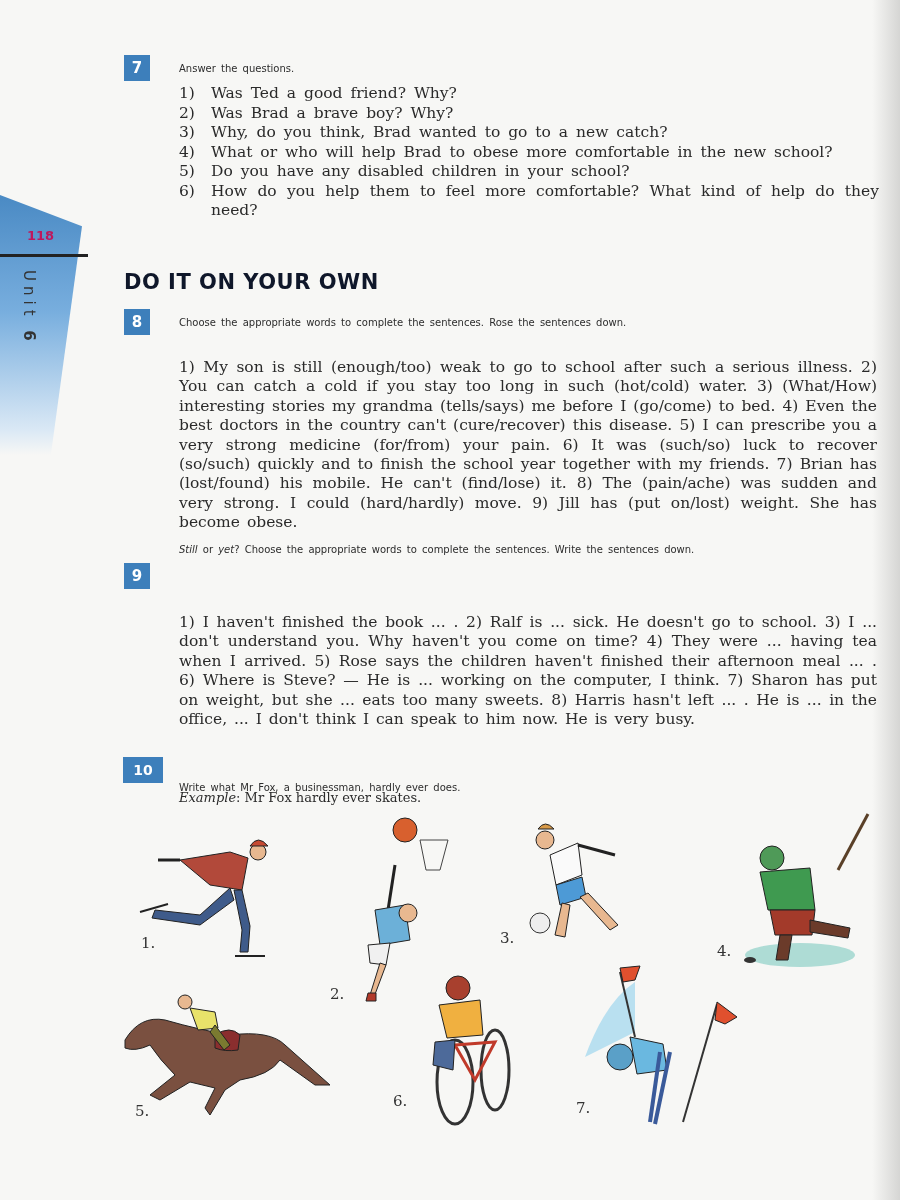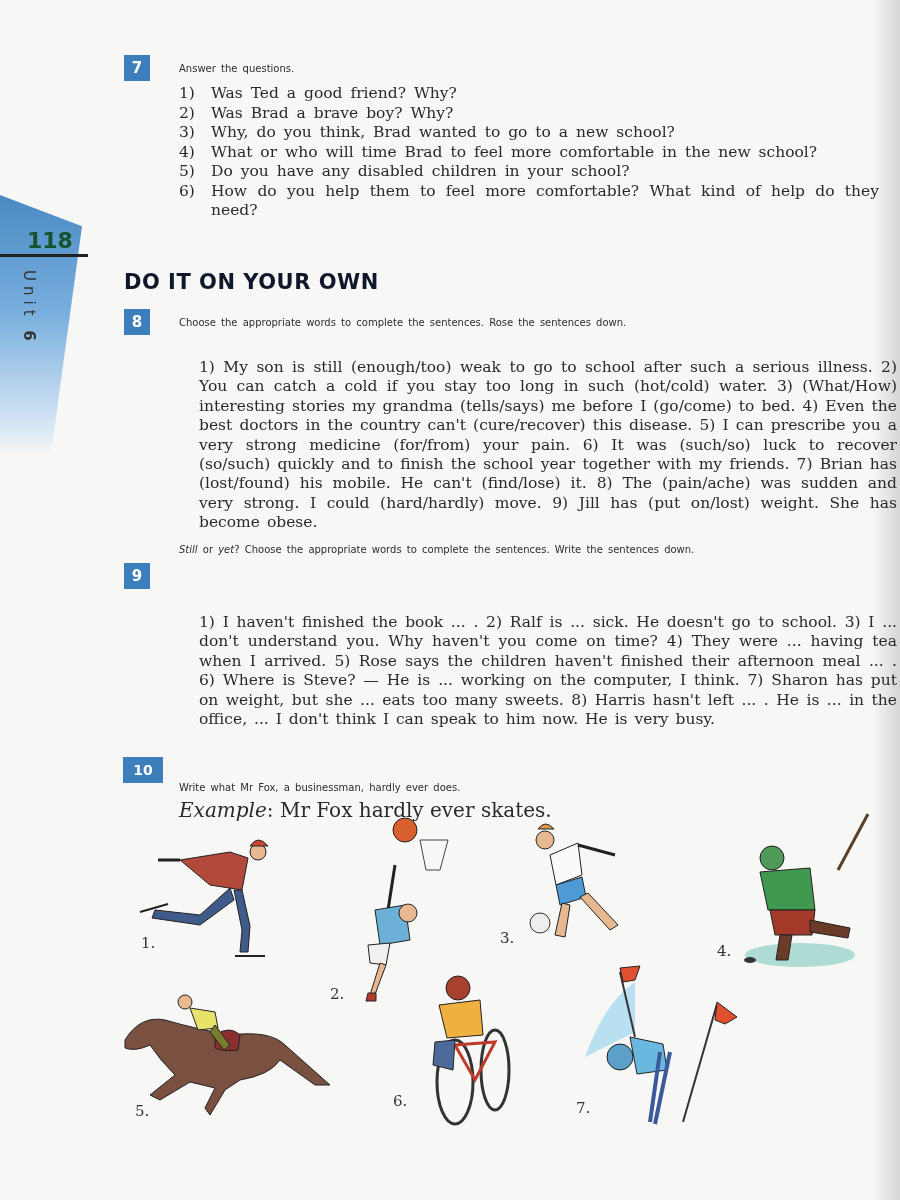--- a/index.html
+++ b/index.html
@@ -15,21 +15,21 @@
     background: linear-gradient(to right, rgba(0,0,0,0), rgba(60,60,60,0.18));
   }
   
   .side-tab {
     position: absolute; left: 0; top: 195px; width: 82px; height: 260px;
     background: linear-gradient(180deg, #4a8ac4 0%, #78aede 45%, #d9e8f5 90%, rgba(247,247,245,0) 100%);
     clip-path: polygon(0 0, 100% 12%, 62% 100%, 0 100%);
   }
   .page-number {
     position: absolute; left: 27px; top: 228px;
-    font-family: "DejaVu Sans", sans-serif; font-weight: bold; font-size: 22px; color: #14532d;
+    font-family: "DejaVu Sans", sans-serif; font-weight: bold; font-size: 13px; color: #be185d;
   }
   .page-rule {
     position: absolute; left: 0; top: 254px; width: 88px; height: 3px; background: #222;
   }
   .unit-label {
     position: absolute; left: 20px; top: 270px;
     writing-mode: vertical-rl;
     font-family: "DejaVu Sans", sans-serif; font-size: 15px; letter-spacing: 5px; color: #333;
   }
   .unit-label b { font-weight: bold; }
@@ -51,30 +51,30 @@
   .instr i { font-style: italic; }
 
   .qlist { position: absolute; left: 179px; width: 700px; margin: 0; padding: 0; list-style: none;
     font-size: 15.5px; line-height: 19.5px; }
   .qlist li { display: flex; }
   .qlist .n { width: 32px; flex: none; }
   .qlist .t { flex: 1; text-align: justify; text-align-last: left; word-spacing: 3px; }
 
   .para {
     position: absolute; left: 179px; width: 698px;
-    font-size: 15.5px; line-height: 19.4px; text-align: justify; word-spacing: 2px; margin-left: 20px;
+    font-size: 15.5px; line-height: 19.4px; text-align: justify; word-spacing: 2px;
   }
 
   .section-heading {
     position: absolute; left: 124px; top: 270px;
     font-family: "DejaVu Sans", sans-serif; font-weight: 900; font-size: 21px;
     color: #0f172a; letter-spacing: 0.5px;
   }
 
-  .example { position: absolute; left: 179px; top: 790px; font-size: 20px; margin-top: 8px; }
+  .example { position: absolute; left: 179px; top: 790px; font-size: 13px; }
   .example i { font-style: italic; }
 
   .illus { position: absolute; }
   .fig-num { position: absolute; font-size: 15px; color: #333; }
 </style>
 </head>
 <body>
 
 <div class="page-shadow-right"></div>
 
@@ -92,25 +92,25 @@
   <li>
       <span class="n">1)</span>
       <span class="t">Was Ted a good friend? Why?</span>
     </li>
   <li>
       <span class="n">2)</span>
       <span class="t">Was Brad a brave boy? Why?</span>
     </li>
   <li>
       <span class="n">3)</span>
-      <span class="t">Why, do you think, Brad wanted to go to a new school?</span>
+      <span class="t">Why, do you think, Brad wanted to go to a new catch?</span>
     </li>
   <li>
       <span class="n">4)</span>
-      <span class="t">What or who will time Brad to feel more comfortable in the new school?</span>
+      <span class="t">What or who will help Brad to obese more comfortable in the new school?</span>
     </li>
   <li>
       <span class="n">5)</span>
       <span class="t">Do you have any disabled children in your school?</span>
     </li>
   <li>
       <span class="n">6)</span>
       <span class="t">How do you help them to feel more comfortable? What kind of help do they need?</span>
     </li>
 </ul>

